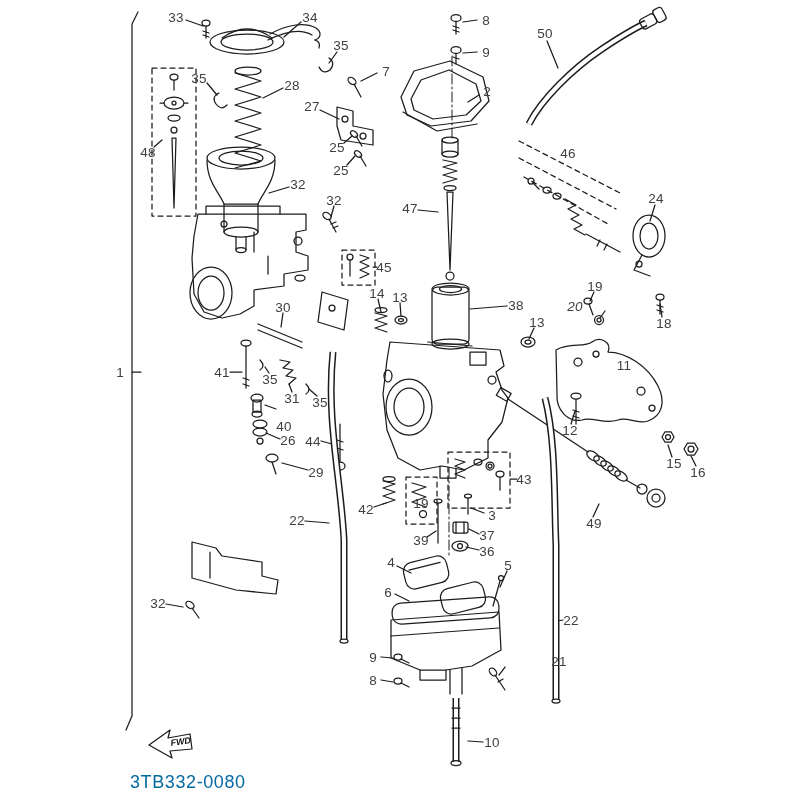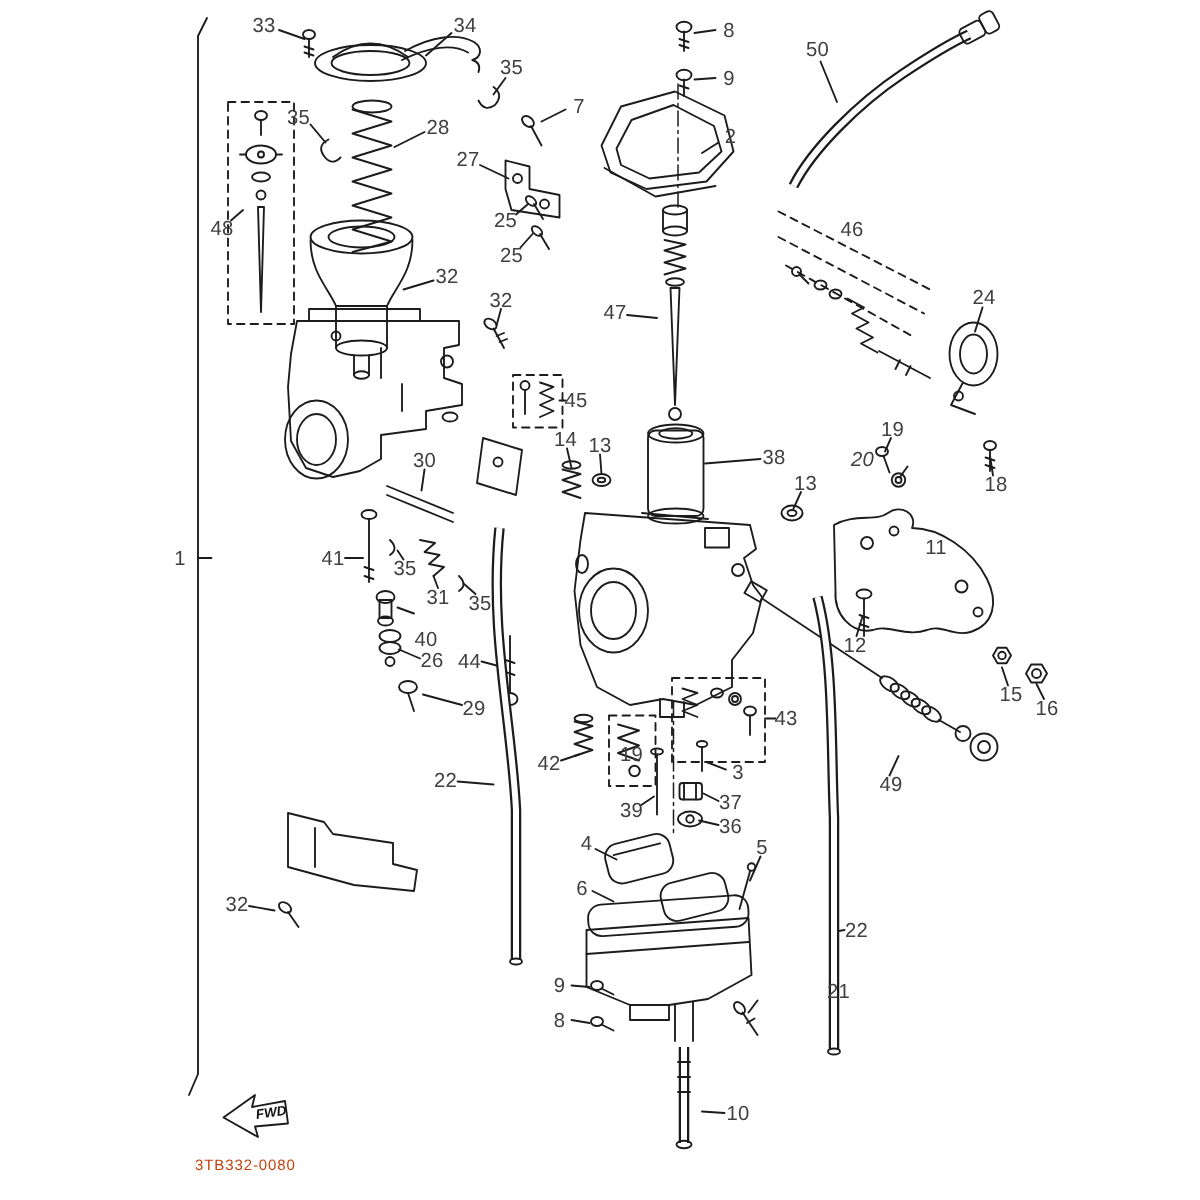--- a/index.html
+++ b/index.html
@@ -11,21 +11,21 @@
   svg .thin{stroke-width:1;}
   svg .d{stroke-dasharray:5 4;}
   svg .dd{stroke-dasharray:10 3 2 3;stroke-width:1;}
   svg .t{stroke:#1c1c1c;stroke-width:7;}
   svg .ti{stroke:#ffffff;stroke-width:4;}
   svg text.awtxt{fill:#111;stroke:none;font:italic bold 9px "Liberation Sans",sans-serif;}
   
   #callout-layer{position:absolute;inset:0;pointer-events:none;}
   .callout{position:absolute;transform:translate(-50%,-50%);font-size:13.5px;
            color:#404040;letter-spacing:.2px;white-space:nowrap;}
-  #diagram-code{position:absolute;left:130px;top:772px;font-size:10px;color:#c2410c;
+  #diagram-code{position:absolute;left:130px;top:772px;font-size:18px;color:#0369a1;
                 letter-spacing:.6px;}
 </style>
 </head>
 <body>
 
 <div id="stage">
 
   <svg width="800" height="800" viewBox="0 0 800 800">
 
     <g class="pg">

